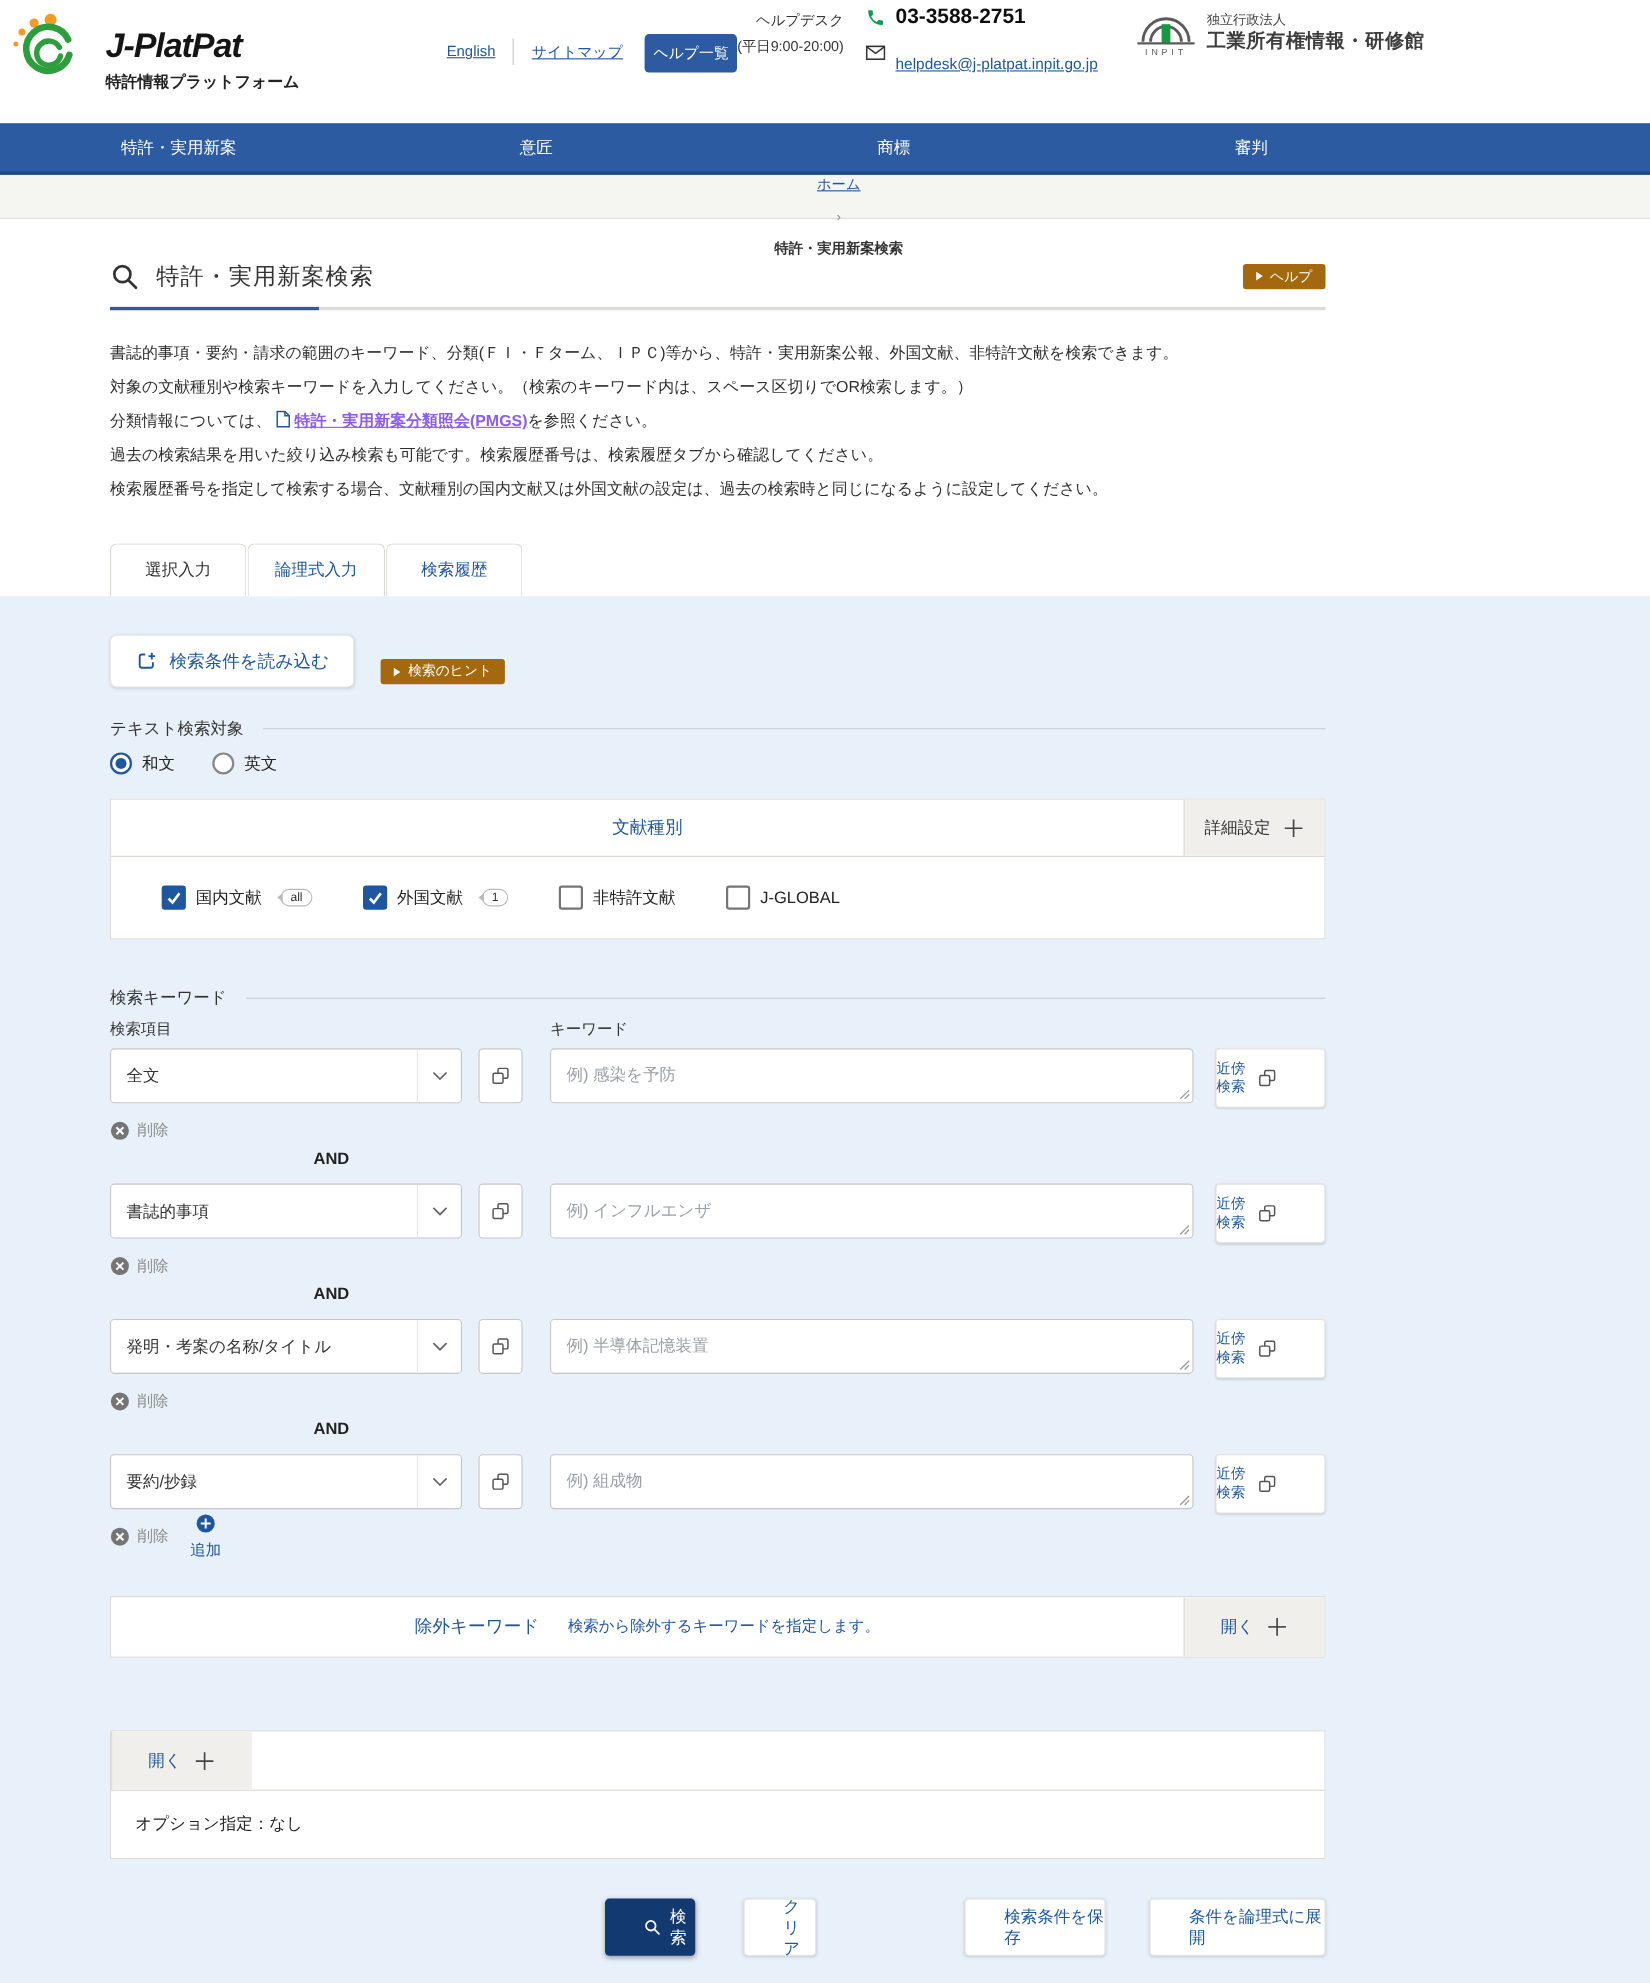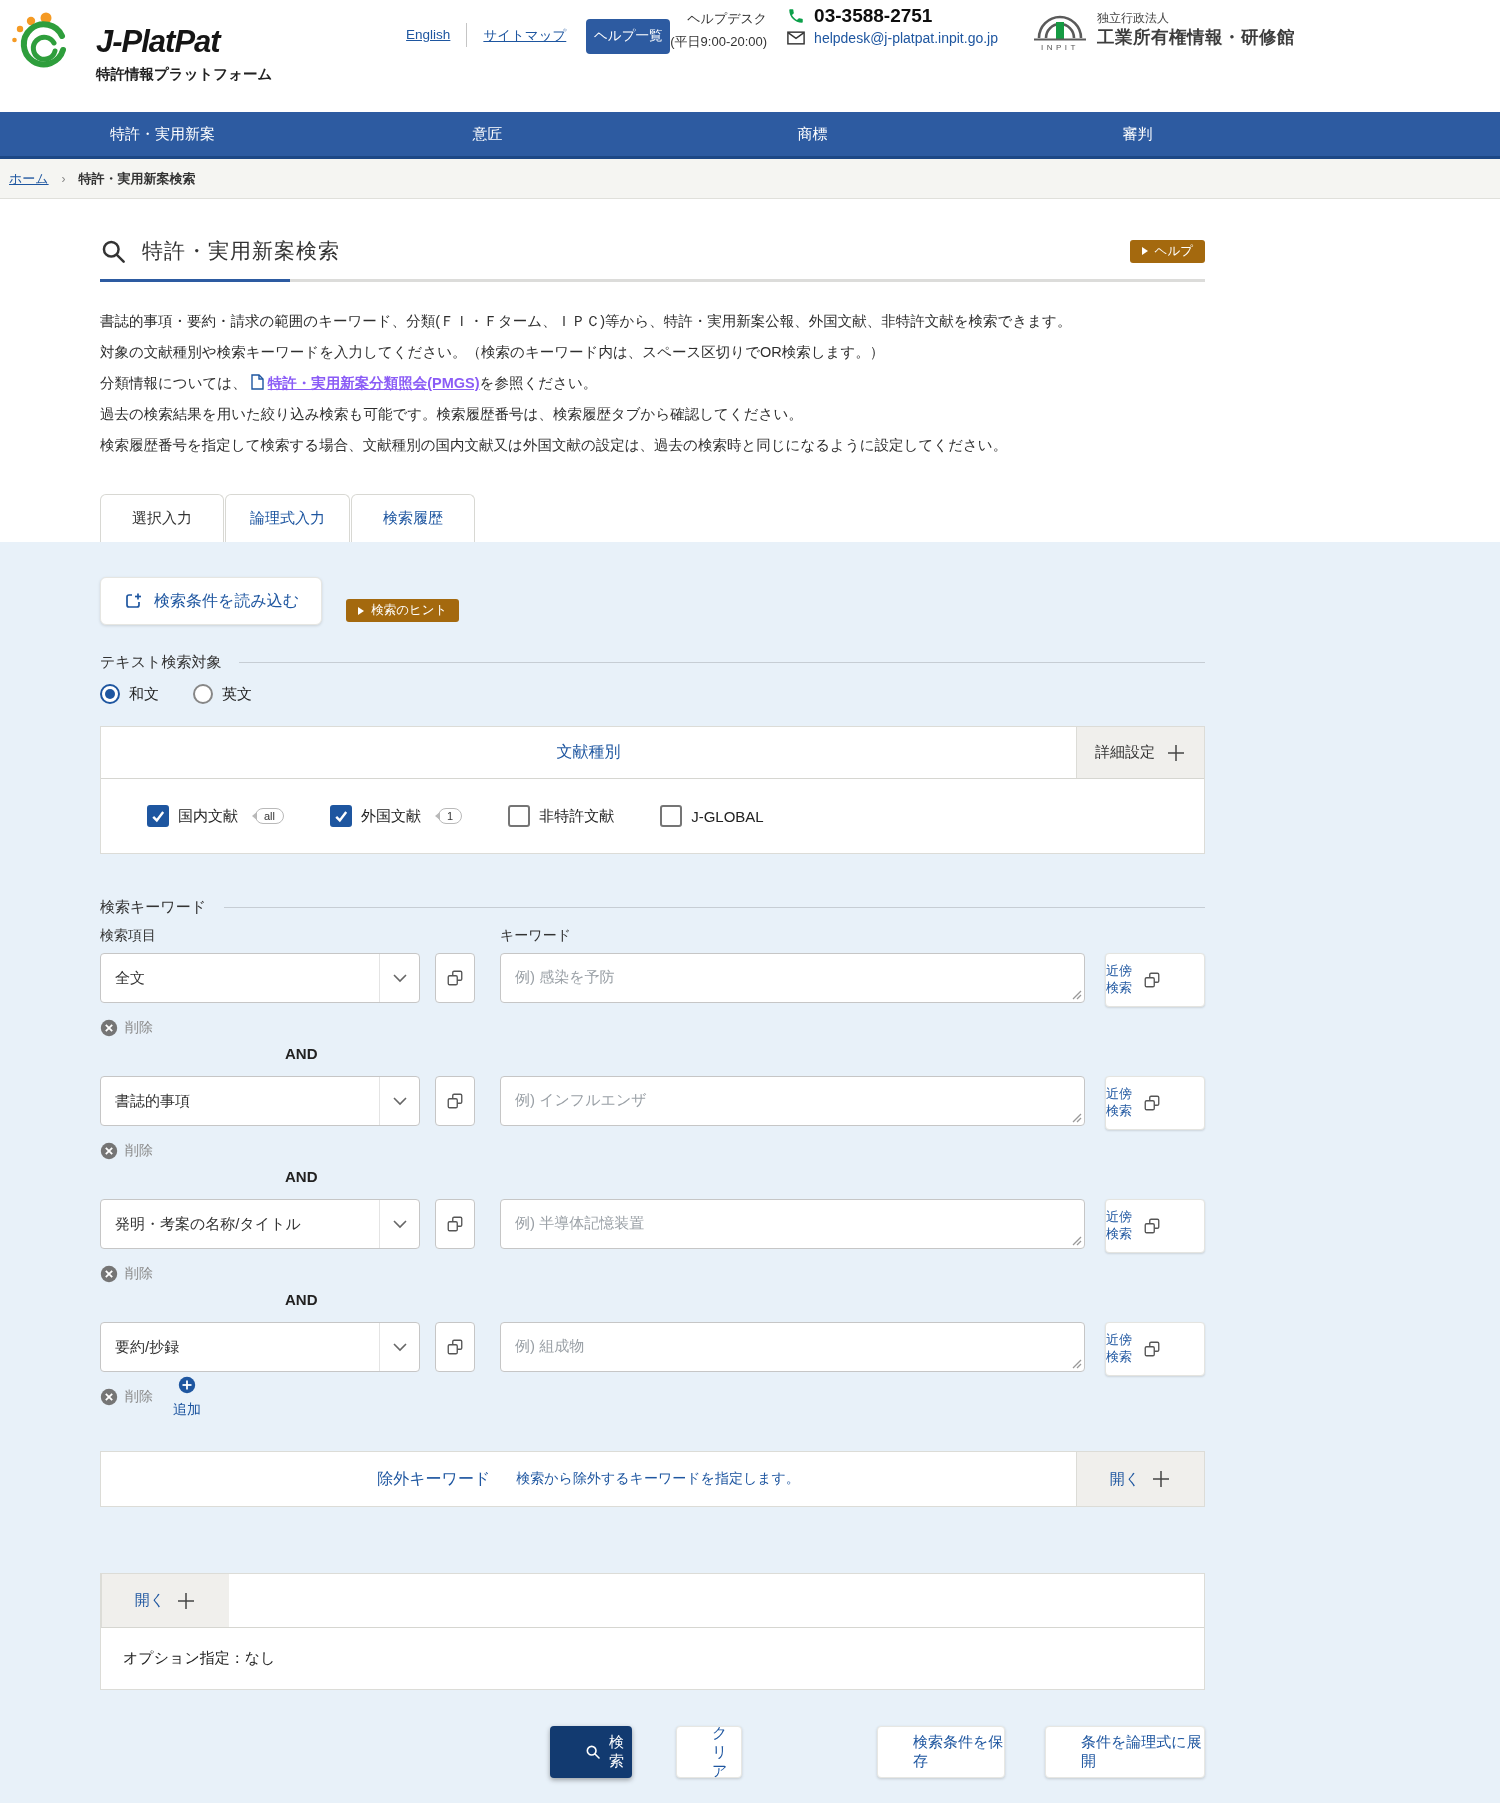--- a/index.html
+++ b/index.html
@@ -19,33 +19,33 @@
   .header-right { margin-left:auto; display:flex; flex-direction:row; align-items:flex-end; }
   .top-row { display:flex; align-items:flex-start; }
   .top-link { color:#1e56a0; text-decoration:underline; font-size:13.5px; margin-top:11px; cursor:pointer; }
   .v-div { width:1px; height:24px; background:#c5c5c5; margin:7px 16px 0; }
   .help-list-btn { margin-left:20px; background:#2d5ba1; color:#fff; font-size:13.5px; width:84px; height:35px; border-radius:4px; display:flex; align-items:center; justify-content:center; margin-top:3px; cursor:pointer; }
   .contact-row { display:flex; align-items:flex-start; gap:20px; margin-top:5px; }
   .helpdesk { text-align:right; font-size:13px; color:#333; line-height:1.75; margin-top:3px; }
   .phone-mail { display:flex; flex-direction:column; gap:3px; }
   .phone { display:flex; align-items:center; gap:9px; font-size:19px; font-weight:bold; color:#0e0e0e; }
   .email { display:flex; align-items:center; gap:9px; font-size:14px; }
-  .email .email-link { color:#1e56a0; cursor:pointer; }
+  .email .email-link { color:#1e56a0; text-decoration:underline; cursor:pointer;margin-top:20px; }
   .inpit { display:flex; align-items:center; gap:9px; margin-left:14px; margin-top:2px; }
   .inpit-text { line-height:1.35; }
   .inpit-type { font-size:12px; color:#444; }
   .inpit-name { font-size:17.5px; color:#3d3d3d; font-weight:600; letter-spacing:0.5px; }
 
   
   .nav { height:47px; background:#2d5ba1; border-bottom:3px solid #1d4886; }
   .nav-inner { width:1300px; height:100%; display:flex; }
   .nav-item { flex:1; display:flex; align-items:center; justify-content:center; color:#fff; font-size:15px; cursor:pointer; }
 
   
-  .breadcrumb { height:40px; background:#f5f5f2; border-bottom:1px solid #e0e0db; display:flex; align-items:center; padding-left:9px; gap:13px; font-size:13px; }
+  .breadcrumb { height:40px; background:#f5f5f2; border-bottom:1px solid #e0e0db; display:flex; align-items:center; padding-left:25px; gap:13px; font-size:13px;flex-direction:column; }
   .bc-home { color:#1e56a0; text-decoration:underline; cursor:pointer; }
   .bc-sep { color:#888; font-size:12px; }
   .bc-current { color:#333; font-weight:600; }
 
   
   .title-row { margin:38px 0 0 100px; width:1105px; display:flex; align-items:center; gap:15px; }
   .page-title { font-size:21px; color:#333; letter-spacing:1px; }
   .help-btn { margin-left:auto; display:inline-flex; align-items:center; gap:7px; background:#a4690e; color:#fff; font-size:12.5px; padding:0 12px; height:23px; border-radius:3px; cursor:pointer; }
   .tri { width:0; height:0; border-left:6px solid #fff; border-top:4px solid transparent; border-bottom:4px solid transparent; }
   .divider { margin:14px 0 0 100px; width:1105px; height:3px; background:#dcdcda; position:relative; }

